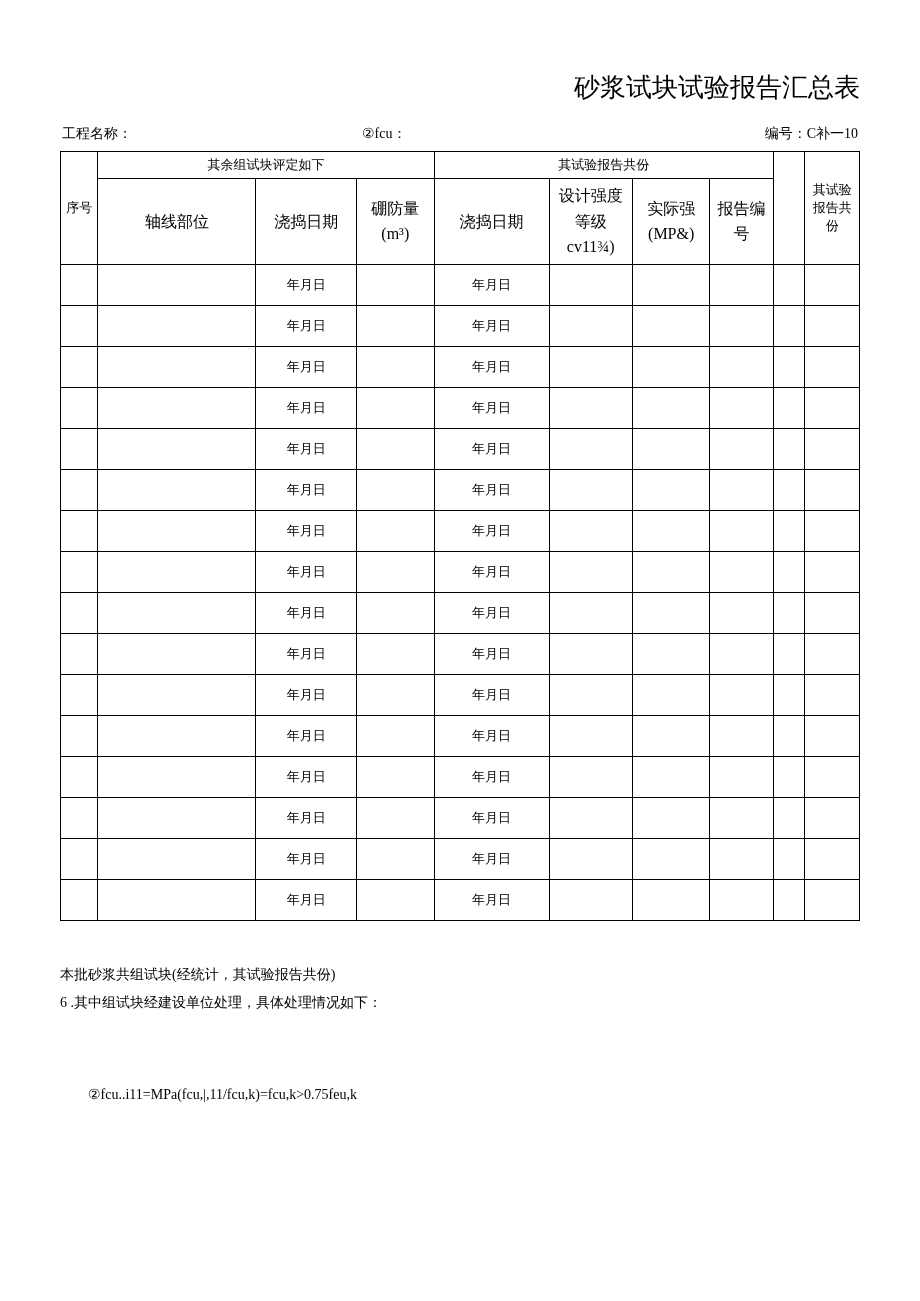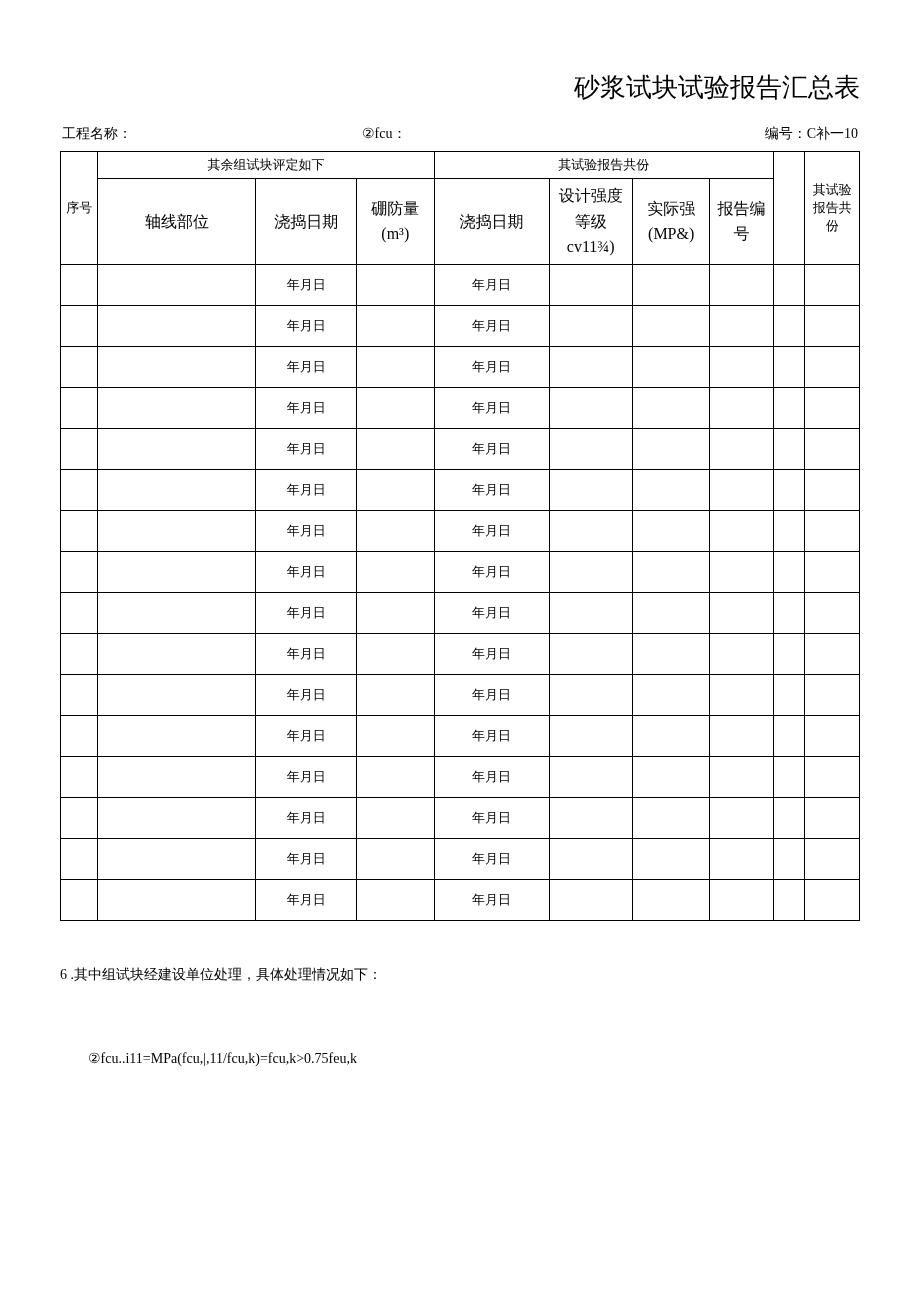--- a/index.html
+++ b/index.html
@@ -51,21 +51,21 @@
   .col-cem   { width: 38px; }
 
   .hdr-sub { font-size: 16px; line-height: 1.6; }
   .data-row td { height: 32px; }
 
   .notes {
     margin-top: 40px;
     font-size: 14px;
     line-height: 2;
   }
-  .indent { padding-left: 2em; }
+  .indent { padding-left: 2em; margin-top: 8px; }
 </style>
 </head>
 <body>
 
 <h1>砂浆试块试验报告汇总表</h1>
 
 <div class="meta-row">
   <div>工程名称：</div>
   <div>②fcu：</div>
   <div>编号：C补一10</div>
@@ -292,16 +292,17 @@
         <td></td>
         <td></td>
         <td></td>
         <td></td>
         <td></td>
       </tr>
     </tbody>
 </table>
 
 <div class="notes">
+  <div>本批砂浆共组试块(经统计，其试验报告共份)</div>
   <div>6 .其中组试块经建设单位处理，具体处理情况如下：</div>
   <br><br>
   <div class="indent">②fcu..i11=MPa(fcu,|,11/fcu,k)=fcu,k&gt;0.75feu,k</div>
 </div>
 
 </body></html>

